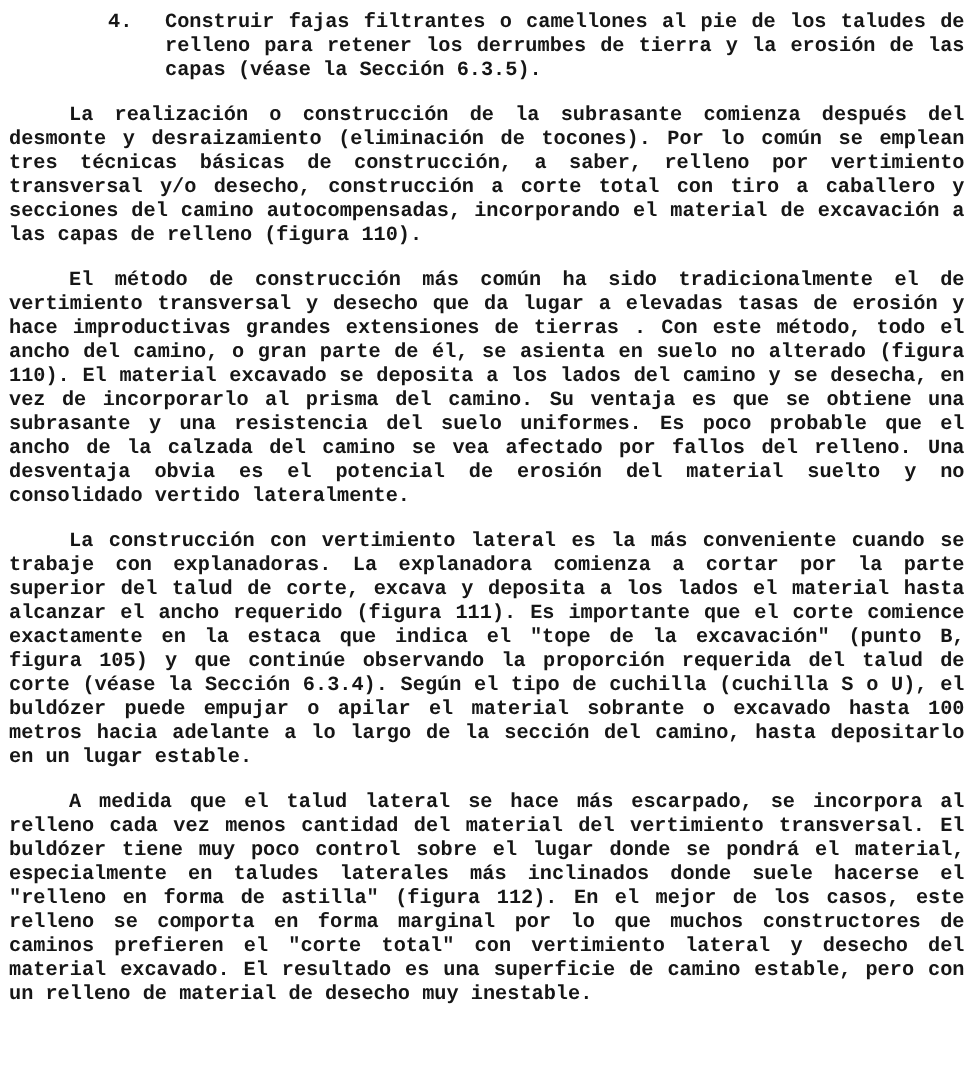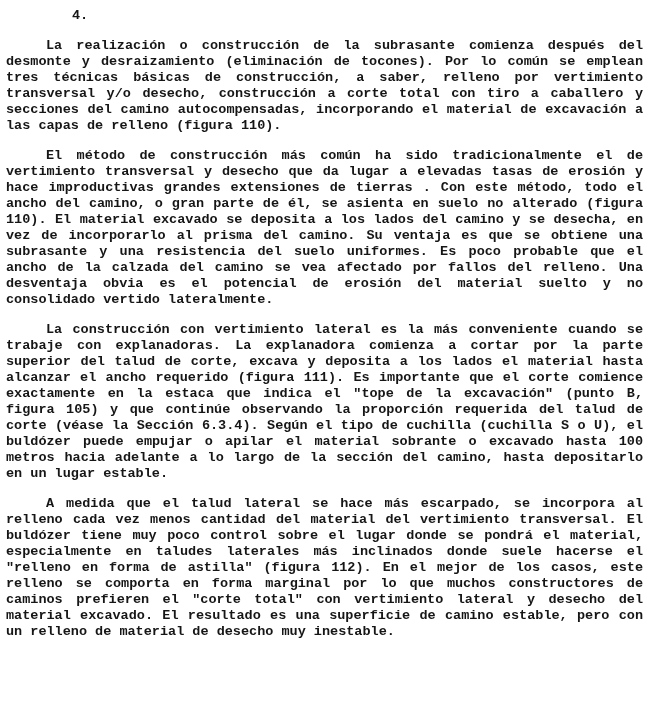--- a/index.html
+++ b/index.html
@@ -40,20 +40,21 @@
       text-align: justify;
     }
   </style>
 </head>
 <body>
 
 <div class="page">
 
   <div class="list-item">
     <span class="num">4.</span>
+    <span class="li-text">Construir fajas filtrantes o camellones al pie de los taludes de relleno para retener los derrumbes de tierra y la erosión de las capas (véase la Sección 6.3.5).</span>
   </div>
 
   <p class="para">La realización o construcción de la subrasante comienza después del desmonte y desraizamiento (eliminación de tocones).  Por lo común se emplean tres técnicas básicas de construcción, a saber, relleno por vertimiento transversal y/o desecho, construcción a corte total con tiro a caballero y secciones del camino autocompensadas, incorporando el material de excavación a las capas de relleno (figura 110).</p>
 
   <p class="para">El método de construcción más común ha sido tradicionalmente el de vertimiento transversal y desecho que da lugar a elevadas tasas de erosión y hace improductivas grandes extensiones de tierras .  Con este método, todo el ancho del camino, o gran parte de él, se asienta en suelo no alterado (figura 110).  El material excavado se deposita a los lados del camino y se desecha, en vez de incorporarlo al prisma del camino.  Su ventaja es que se obtiene una subrasante y una resistencia del suelo uniformes.  Es poco probable que el ancho de la calzada del camino se vea afectado por fallos del relleno.  Una desventaja obvia es el potencial de erosión del material suelto y no consolidado vertido lateralmente.</p>
 
   <p class="para">La construcción con vertimiento lateral es la más conveniente cuando se trabaje con explanadoras.  La explanadora comienza a cortar por la parte superior del talud de corte, excava y deposita a los lados el material hasta alcanzar el ancho requerido (figura 111).   Es importante que el corte comience exactamente en la estaca que indica el "tope de la excavación" (punto B, figura 105) y que continúe observando la proporción requerida del talud de corte (véase la Sección 6.3.4).  Según el tipo de cuchilla (cuchilla S o U), el buldózer puede empujar o apilar el material sobrante o excavado hasta 100 metros hacia adelante a lo largo de la sección del camino, hasta depositarlo en un lugar estable.</p>
 
   <p class="para">A medida que el talud lateral se hace más escarpado, se incorpora al relleno cada vez menos cantidad del material del vertimiento transversal. El buldózer tiene muy poco control sobre el lugar donde se pondrá el material, especialmente en taludes laterales más inclinados donde suele hacerse el "relleno en forma de astilla" (figura 112).  En el mejor de los casos, este relleno se comporta en forma marginal por lo que muchos constructores de caminos prefieren el "corte total" con vertimiento lateral y desecho del material excavado.  El resultado es una superficie de camino estable, pero con un relleno de material de desecho muy inestable.</p>
 

